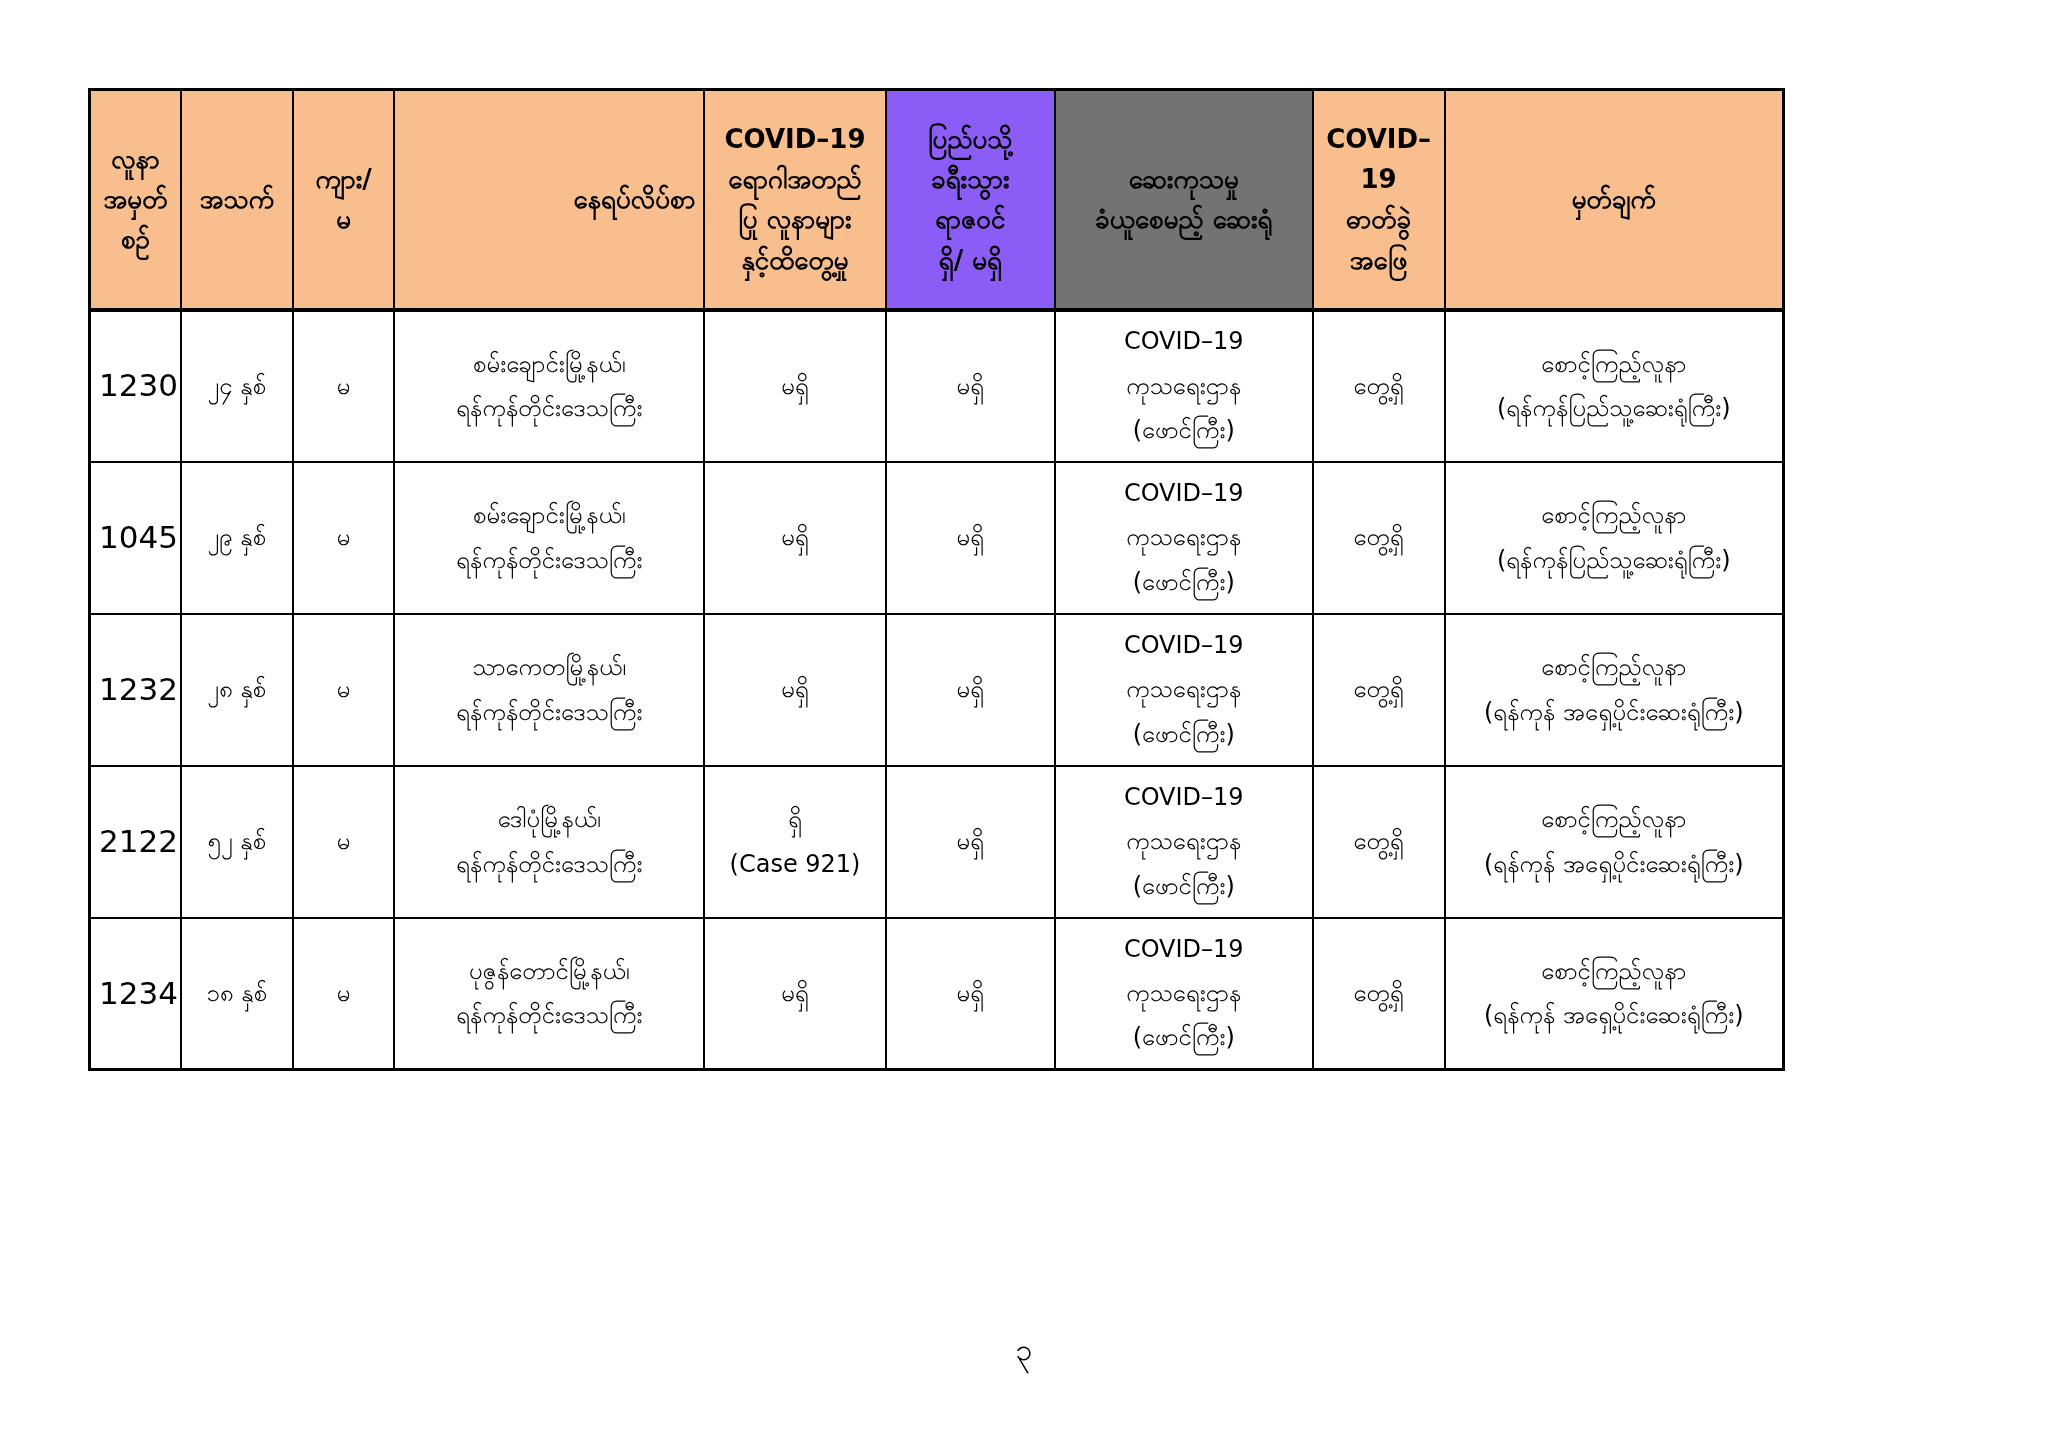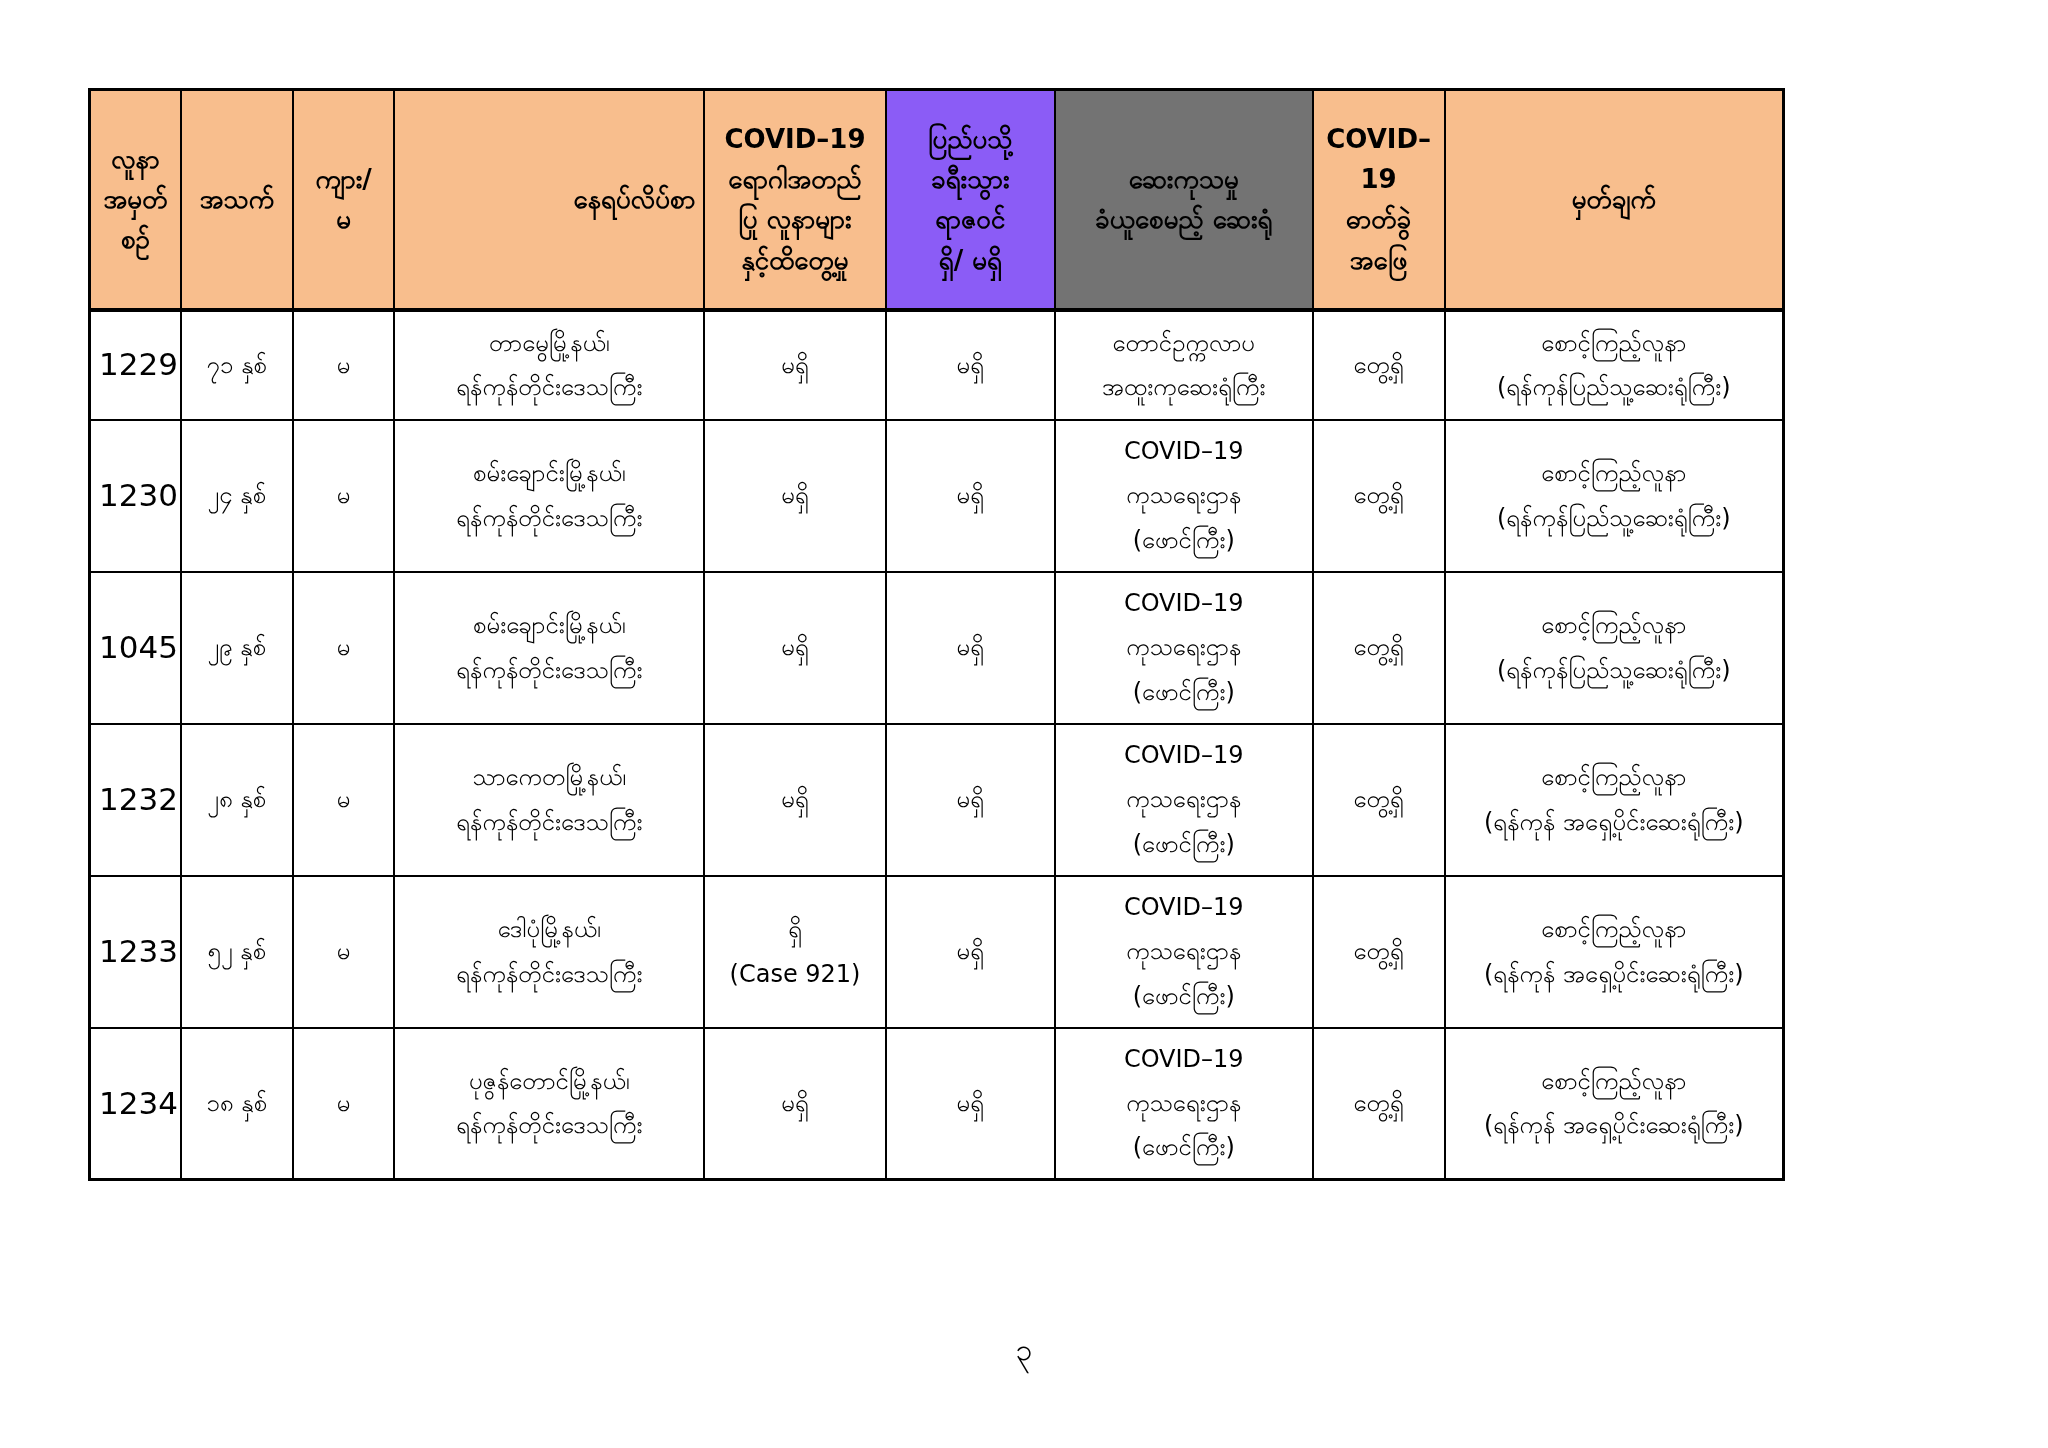--- a/index.html
+++ b/index.html
@@ -100,34 +100,20 @@
       <th style="background: #737373;">ဆေးကုသမှု
 ခံယူစေမည့် ဆေးရုံ</th>
       <th style="background: rgb(248, 190, 141);">COVID–
 19
 ဓာတ်ခွဲ
 အဖြေ</th>
       <th style="background: rgb(248, 190, 141);">မှတ်ချက်</th>
     </tr>
   </thead>
   <tbody>
-    <tr style="height:110px;">
-      <td class="serial-cell">1229</td>
-      <td>၇၁ နှစ်</td>
-      <td>မ</td>
-      <td>တာမွေမြို့နယ်၊
-ရန်ကုန်တိုင်းဒေသကြီး</td>
-      <td>မရှိ</td>
-      <td>မရှိ</td>
-      <td>တောင်ဥက္ကလာပ
-အထူးကုဆေးရုံကြီး</td>
-      <td>တွေ့ရှိ</td>
-      <td>စောင့်ကြည့်လူနာ
-(ရန်ကုန်ပြည်သူ့ဆေးရုံကြီး)</td>
-    </tr>
     <tr style="height:152px;">
       <td class="serial-cell">1230</td>
       <td>၂၄ နှစ်</td>
       <td>မ</td>
       <td>စမ်းချောင်းမြို့နယ်၊
 ရန်ကုန်တိုင်းဒေသကြီး</td>
       <td>မရှိ</td>
       <td>မရှိ</td>
       <td>COVID–19
 ကုသရေးဌာန
@@ -160,21 +146,21 @@
       <td>မရှိ</td>
       <td>မရှိ</td>
       <td>COVID–19
 ကုသရေးဌာန
 (ဖောင်ကြီး)</td>
       <td>တွေ့ရှိ</td>
       <td>စောင့်ကြည့်လူနာ
 (ရန်ကုန် အရှေ့ပိုင်းဆေးရုံကြီး)</td>
     </tr>
     <tr style="height:152px;">
-      <td class="serial-cell">1233</td>
+      <td class="serial-cell">2122</td>
       <td>၅၂ နှစ်</td>
       <td>မ</td>
       <td>ဒေါပုံမြို့နယ်၊
 ရန်ကုန်တိုင်းဒေသကြီး</td>
       <td>ရှိ
 (Case 921)</td>
       <td>မရှိ</td>
       <td>COVID–19
 ကုသရေးဌာန
 (ဖောင်ကြီး)</td>

